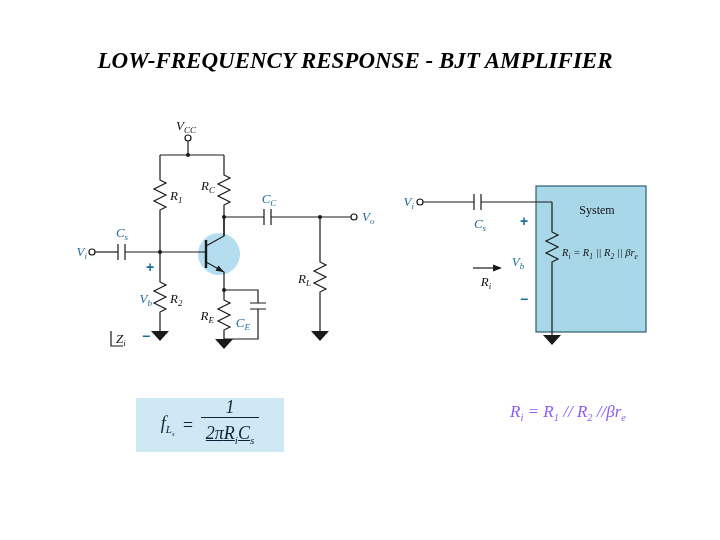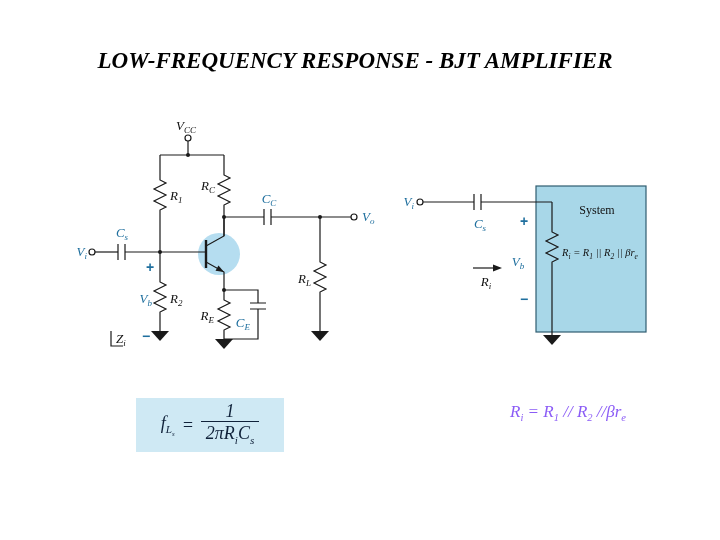--- a/index.html
+++ b/index.html
@@ -15,21 +15,21 @@
   .sign{font-family:"Liberation Sans",sans-serif;font-size:14px;font-weight:bold;fill:#1f6f9e;font-style:normal;}
   .syslbl{font-size:12px;fill:#111;font-style:normal;}
   .boxeq{font-style:italic;font-size:10.5px;fill:#111;}
   .sub{font-size:9px;}
   .formula-box{position:absolute;left:136px;top:398px;width:148px;height:54px;
       background:#cfe9f4;display:flex;align-items:center;justify-content:center;
       font-family:"Liberation Serif",serif;font-style:italic;font-size:18px;color:#10223a;}
   .formula-box sub, .ri-equation sub{font-size:0.62em;font-style:italic;}
   .frac{display:inline-flex;flex-direction:column;align-items:center;margin-left:7px;}
   .frac .num{padding:0 4px;line-height:20px;}
-  .frac .den{border-top:1.4px solid #10223a;padding:1px 5px 0 5px;line-height:20px;}
+  .frac .den{border-top:1.4px solid #10223a;padding:1px 5px 0 5px;line-height:28px;text-decoration:underline;}
   .f-eq{margin-left:7px;}
   .ri-equation{position:absolute;left:498px;top:402px;font-family:"Liberation Serif",serif;
       font-style:italic;font-size:17px;color:#8b5cf6;margin-left:12px;}
 </style>
 </head>
 <body>
 
 <div class="title">
   <div>LOW-FREQUENCY RESPONSE - BJT AMPLIFIER</div>
 </div>

